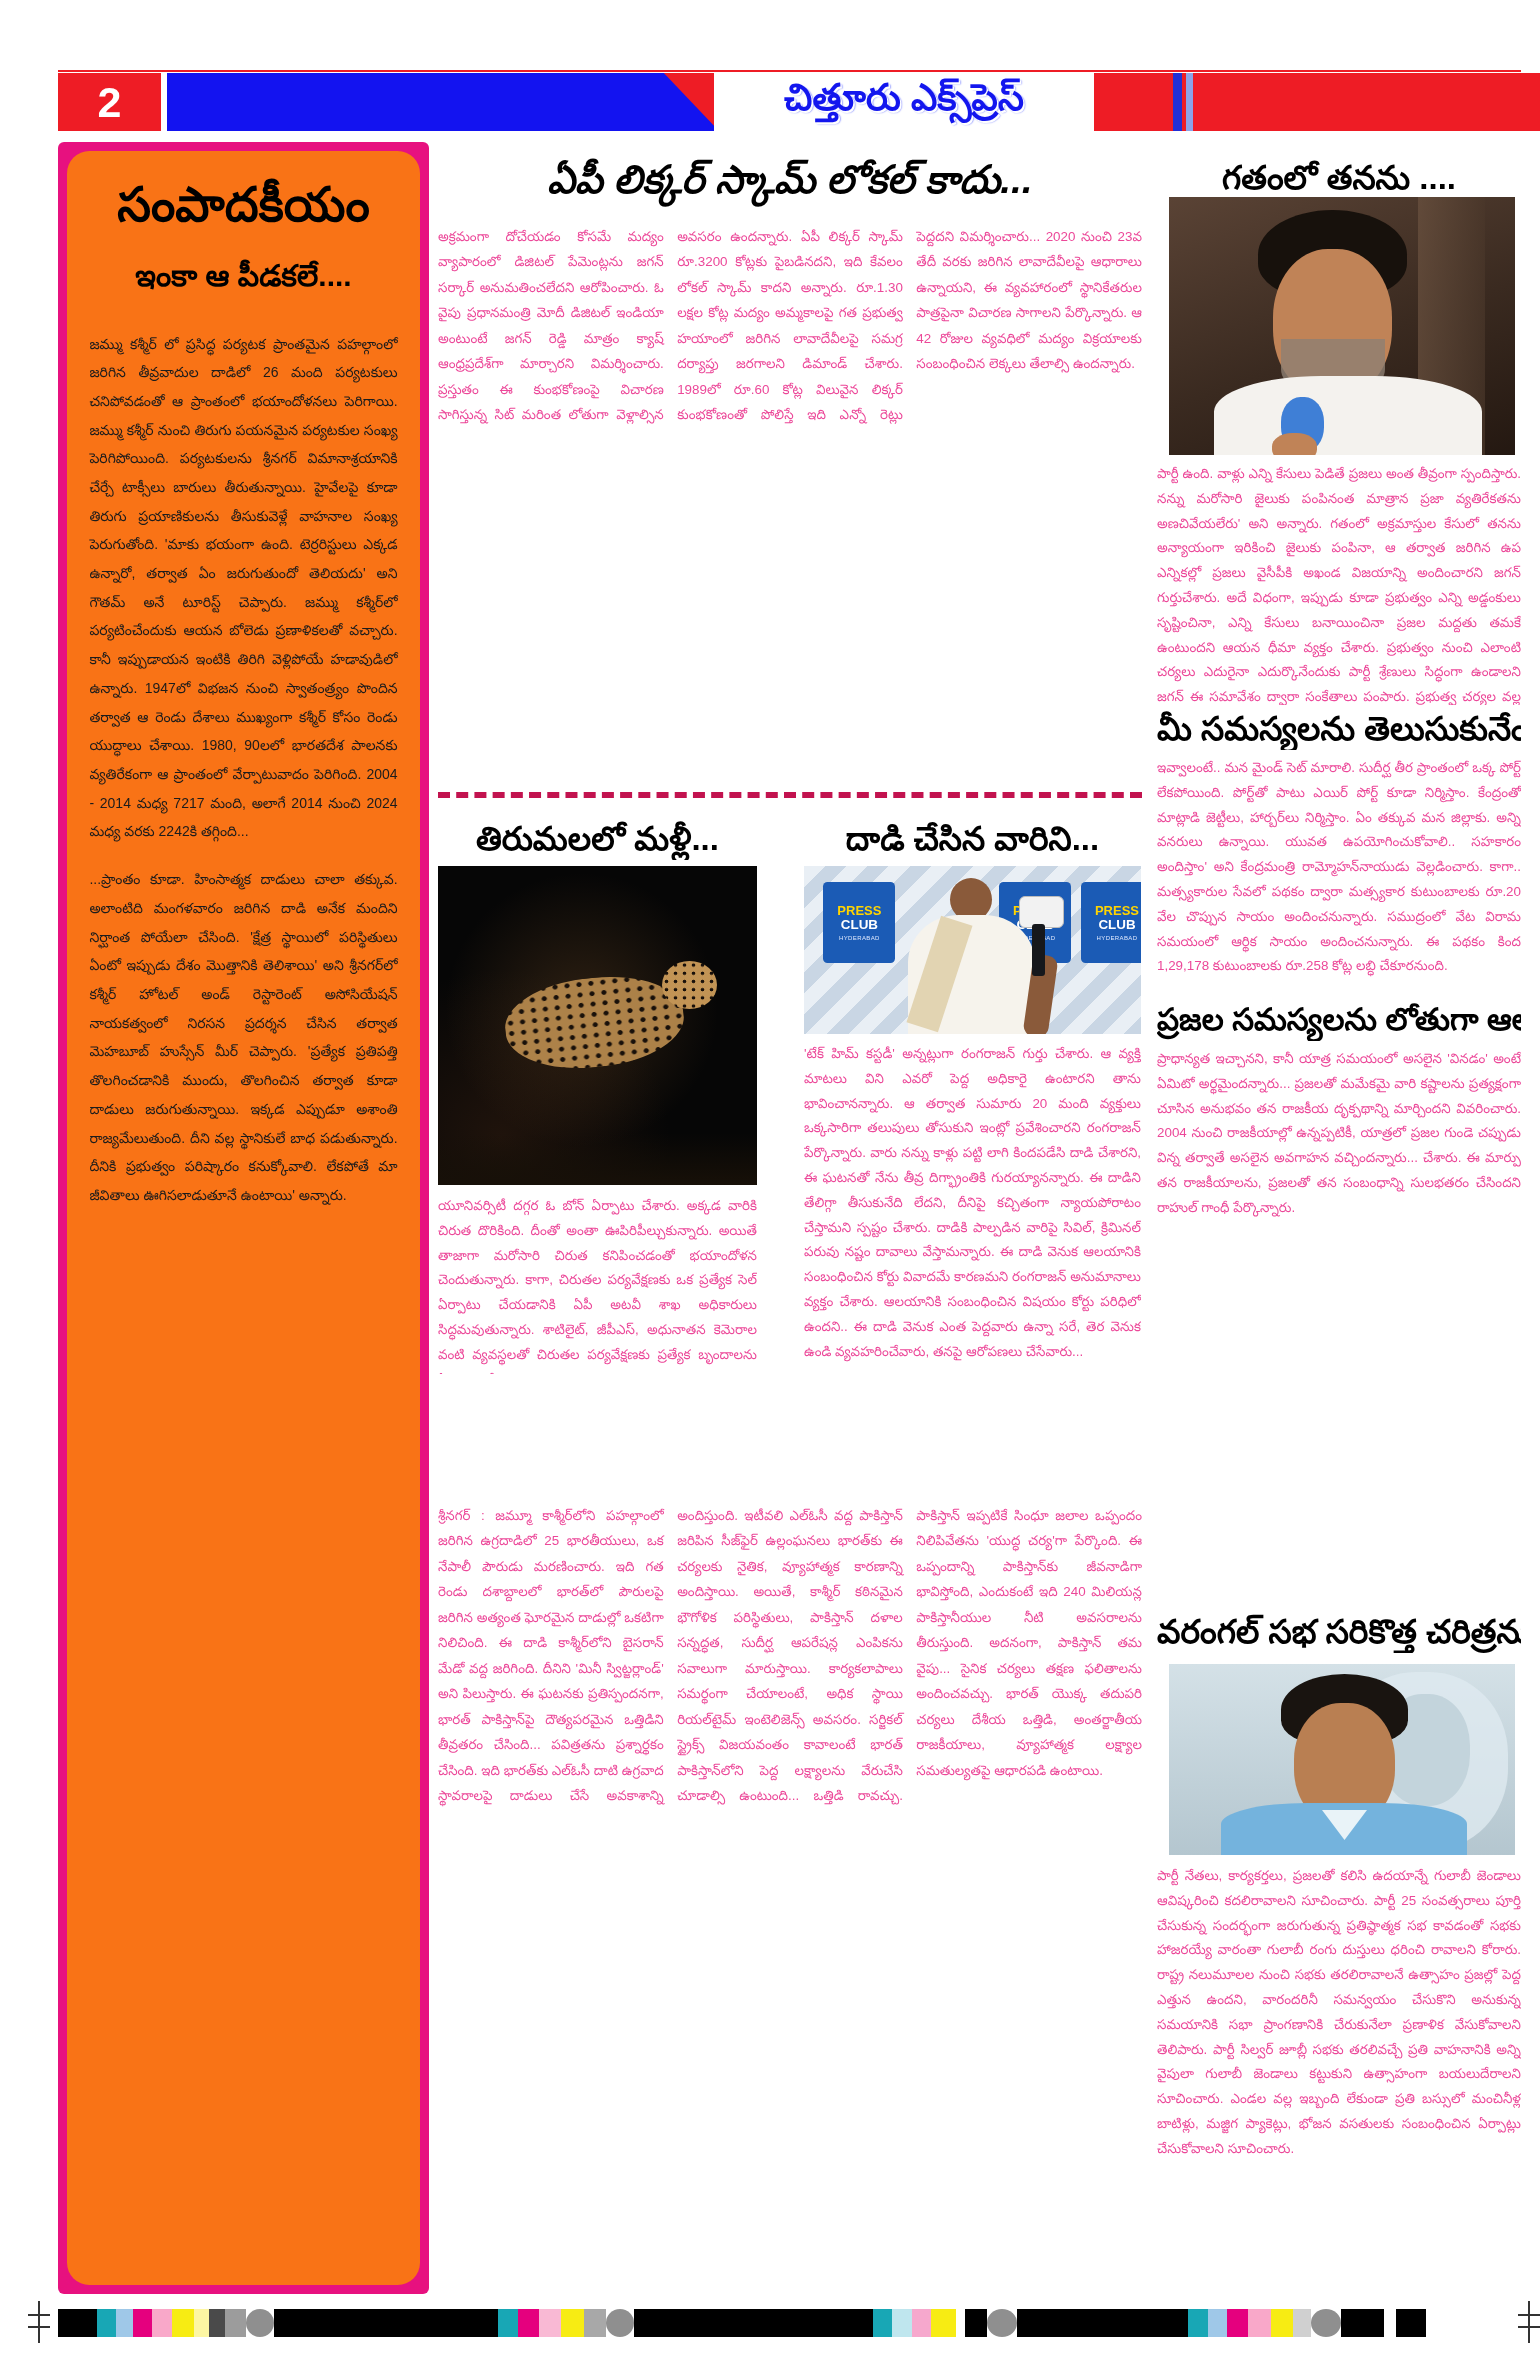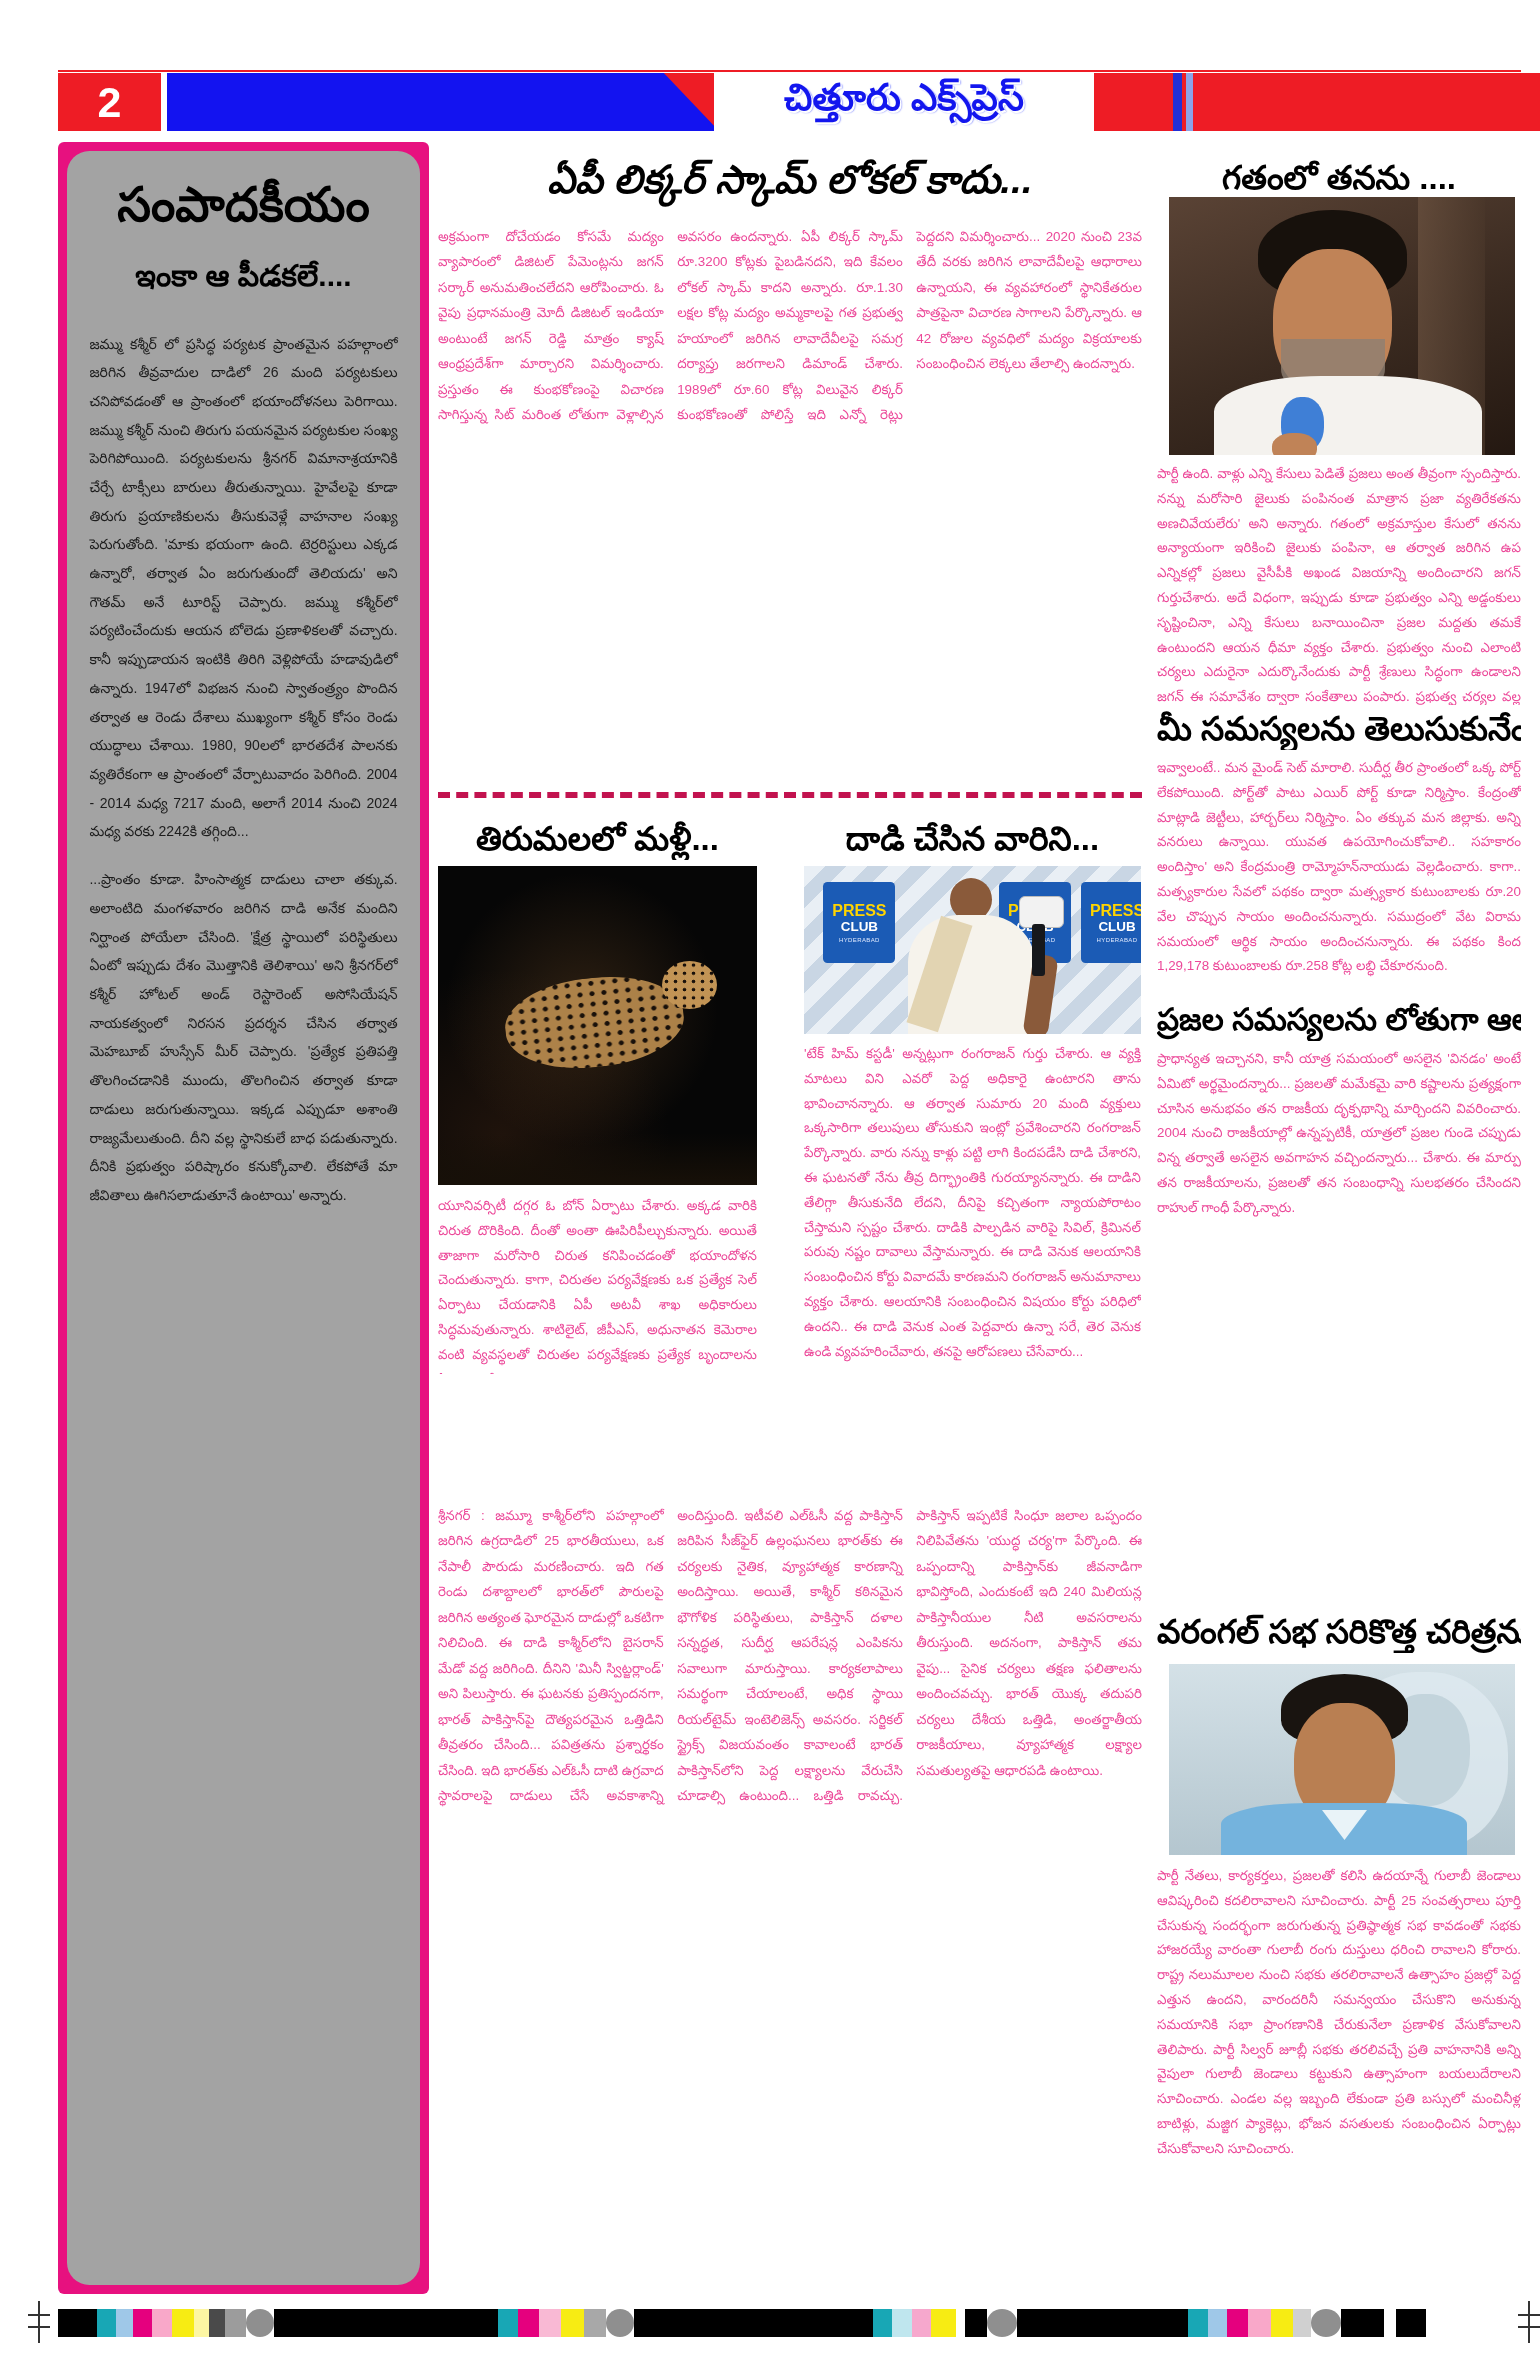--- a/index.html
+++ b/index.html
@@ -19,21 +19,21 @@
   .masthead{color:#1316ee;font-size:37px;font-weight:bold;white-space:nowrap;
             text-shadow:1.5px 1.5px 0 #ffffff,2.2px 2.2px 1.5px #8a93ff,-0.7px -0.7px 0 #ffffff;text-align:right;}
   .stripe1{position:absolute;left:1115px;top:0;width:9px;height:58px;background:#2230d6;}
   .stripe2{position:absolute;left:1128px;top:0;width:6.7px;height:58px;background:#8ca3e8;}
   .date-zone{position:absolute;left:1148px;top:0;width:335px;height:58px;display:flex;align-items:center;justify-content:center;}
   .date-text{color:#ffffff;font-size:30px;font-weight:bold;white-space:nowrap;}
 
   
   .editorial{position:absolute;left:58px;top:142px;width:371px;height:2152px;background:#e7117f;
              border-radius:6px;padding:0;box-sizing:border-box;}
-  .editorial-inner{position:absolute;left:9px;top:9px;right:9px;bottom:9px;background:#a3a3a3;
+  .editorial-inner{position:absolute;left:9px;top:9px;right:9px;bottom:9px;background:#f97316;
                    border-radius:22.4px;padding:25px 22.4px;box-sizing:border-box;overflow:hidden;}
   .editorial-title{font-size:48px;font-weight:bold;color:#000;text-align:center;line-height:1.2;}
   .editorial-subtitle{font-size:30px;font-weight:bold;color:#000;text-align:center;margin-top:25px;}
   .editorial-body{margin-top:30px;font-size:14px;line-height:2.05;color:#1c1c1c;text-align:justify;}
   .editorial-body p{margin:0 0 19.4px 0;}
 
   
   .headline{position:absolute;color:#000;font-weight:bold;text-align:center;overflow:hidden;white-space:nowrap;}
   .bodytext{position:absolute;font-size:13.4px;line-height:1.9;color:#ec4899;text-align:justify;overflow:hidden;}
   .cols3{column-count:3;column-gap:13.4px;}
@@ -60,21 +60,21 @@
   .ph-leopard .cat{position:absolute;left:67px;top:112px;width:179px;height:89px;background-color:#b98b4e;
      background-image:radial-gradient(#18100a 2.2px, transparent 3px);background-size:12px 10.4px;
      border-radius:48%;transform:rotate(-6deg);opacity:.92;}
   .ph-leopard .cat-head{position:absolute;left:224px;top:95px;width:55px;height:48px;background-color:#c29455;
      background-image:radial-gradient(#18100a 1.5px, transparent 2.2px);background-size:9px 8.2px;border-radius:50%;}
   .ph-leopard .rock{position:absolute;left:0;bottom:0;width:100%;height:52px;background:linear-gradient(0deg,#171008,transparent);}
   
   .ph-press{background:repeating-linear-gradient(135deg,#e9eff5 0 15px,#c9d6e4 15px 30px);}
   .press-box{position:absolute;top:16.4px;width:72px;height:81px;background:#1b5bb5;border-radius:4.5px;
              display:flex;flex-direction:column;align-items:center;justify-content:center;line-height:1.05;}
-  .press-box .l1{color:#ffd400;font-weight:bold;font-size:16px;}
+  .press-box .l1{color:#ffd400;font-weight:bold;font-size:13px;}
   .press-box .l2{color:#ffffff;font-weight:bold;font-size:13.4px;}
   .press-box .l3{color:#dfe9ff;font-size:6px;margin-top:3px;letter-spacing:0.4px;}
   .ph-press .head{position:absolute;left:146px;top:12px;width:42px;height:43px;background:#8a5a3a;border-radius:50%;}
   .ph-press .robe{position:absolute;left:104px;top:49px;width:127px;height:119px;background:#f6f3ec;border-radius:40% 40% 0 0;}
   .ph-press .sash{position:absolute;left:119px;top:52px;width:33px;height:112px;background:#e2d4b2;transform:rotate(18deg);}
   .ph-press .mic2{position:absolute;left:215px;top:30px;width:43px;height:30px;background:#f2f2f2;border-radius:6px;border:0.7px solid #bbb;}
   .ph-press .mic2-handle{position:absolute;left:228px;top:58px;width:13.4px;height:52px;background:#16181c;border-radius:3px;}
   .ph-press .arm{position:absolute;left:224px;top:89px;width:25px;height:82px;background:#8a5a3a;border-radius:10.4px;transform:rotate(8deg);}
   
   .ph-ktr{background:linear-gradient(180deg,#d4e1e7 0%,#b4c6cf 100%);}

